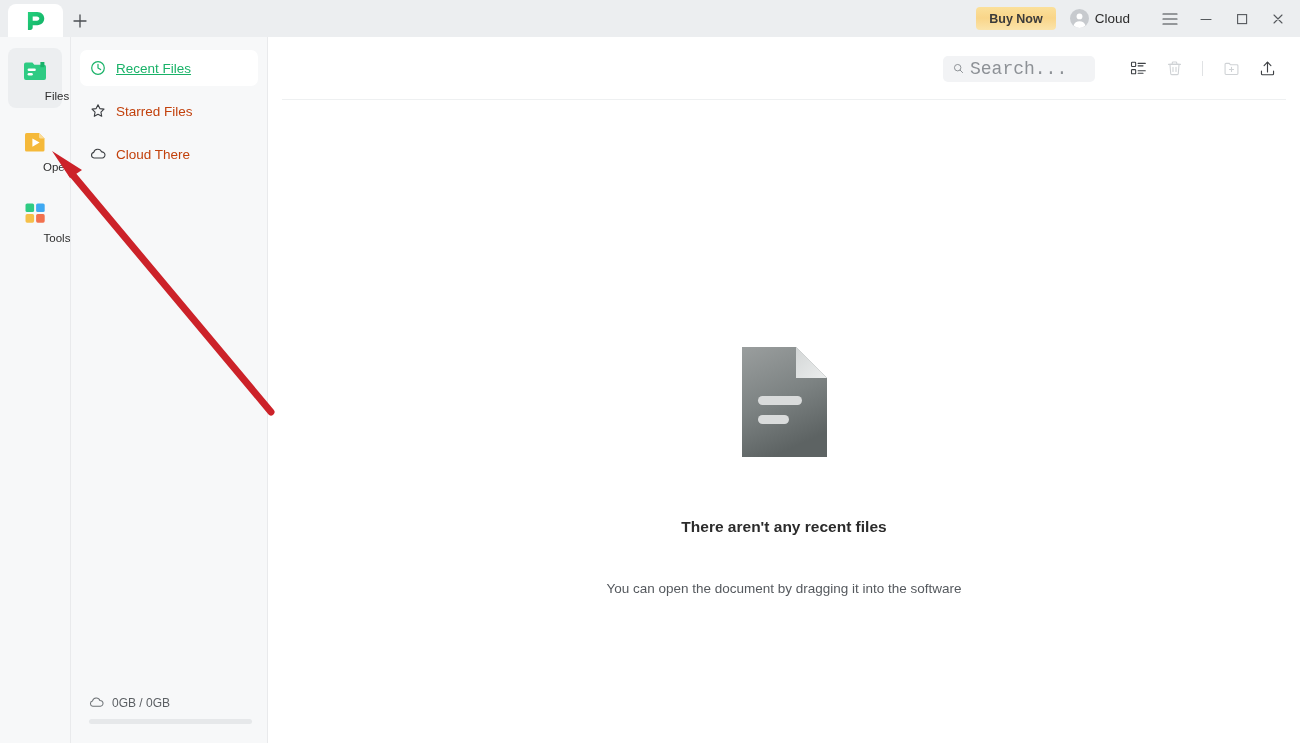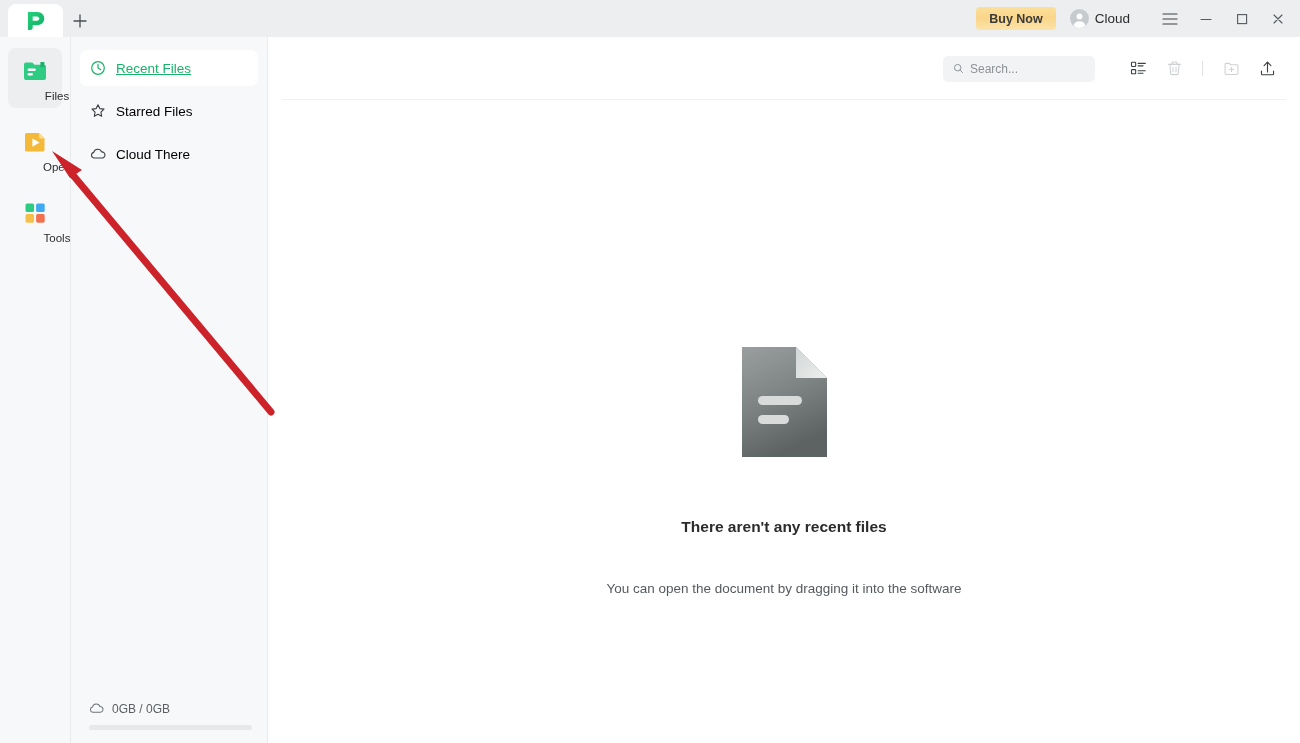--- a/index.html
+++ b/index.html
@@ -169,27 +169,27 @@
     cursor: default;
     margin-bottom: 7px;
   }
   .nav-item.active {
     background: #ffffff;
   }
   .nav-item.active .nav-label { color: #19b268; text-decoration: underline; }
   .nav-icon { width: 16px; height: 16px; display:block; flex: 0 0 16px; }
   .nav-label {
     font-size: 13.5px;
-    color: #000000;
+    color: #c2410c;
   }
 
   .storage {
     position: absolute;
     left: 0;
-    bottom: 0;
+    bottom: 6px;
     width: 196px;
     padding: 0 18px 13px 18px;
     box-sizing: border-box;
   }
   .storage-row {
     display: flex;
     align-items: center;
     gap: 8px;
     margin-bottom: 9px;
   }
@@ -238,23 +238,23 @@
     gap: 6px;
     padding: 0 10px;
     box-sizing: border-box;
     margin-right: 22px;
     cursor: text;
   }
   .search-input {
     border: none;
     outline: none;
     background: transparent;
-    font-size: 12px;
+    font-size: 18px;
     color: #6c7075;
-    font-family: Liberation Sans, sans-serif;
+    font-family: Liberation Mono, monospace;
     width: 115px;
     padding: 0;
   }
   .search-input::placeholder { color: #8d9196; }
   .tool-btn {
     width: 30px;
     height: 30px;
     display: flex;
     align-items: center;
     justify-content: center;

